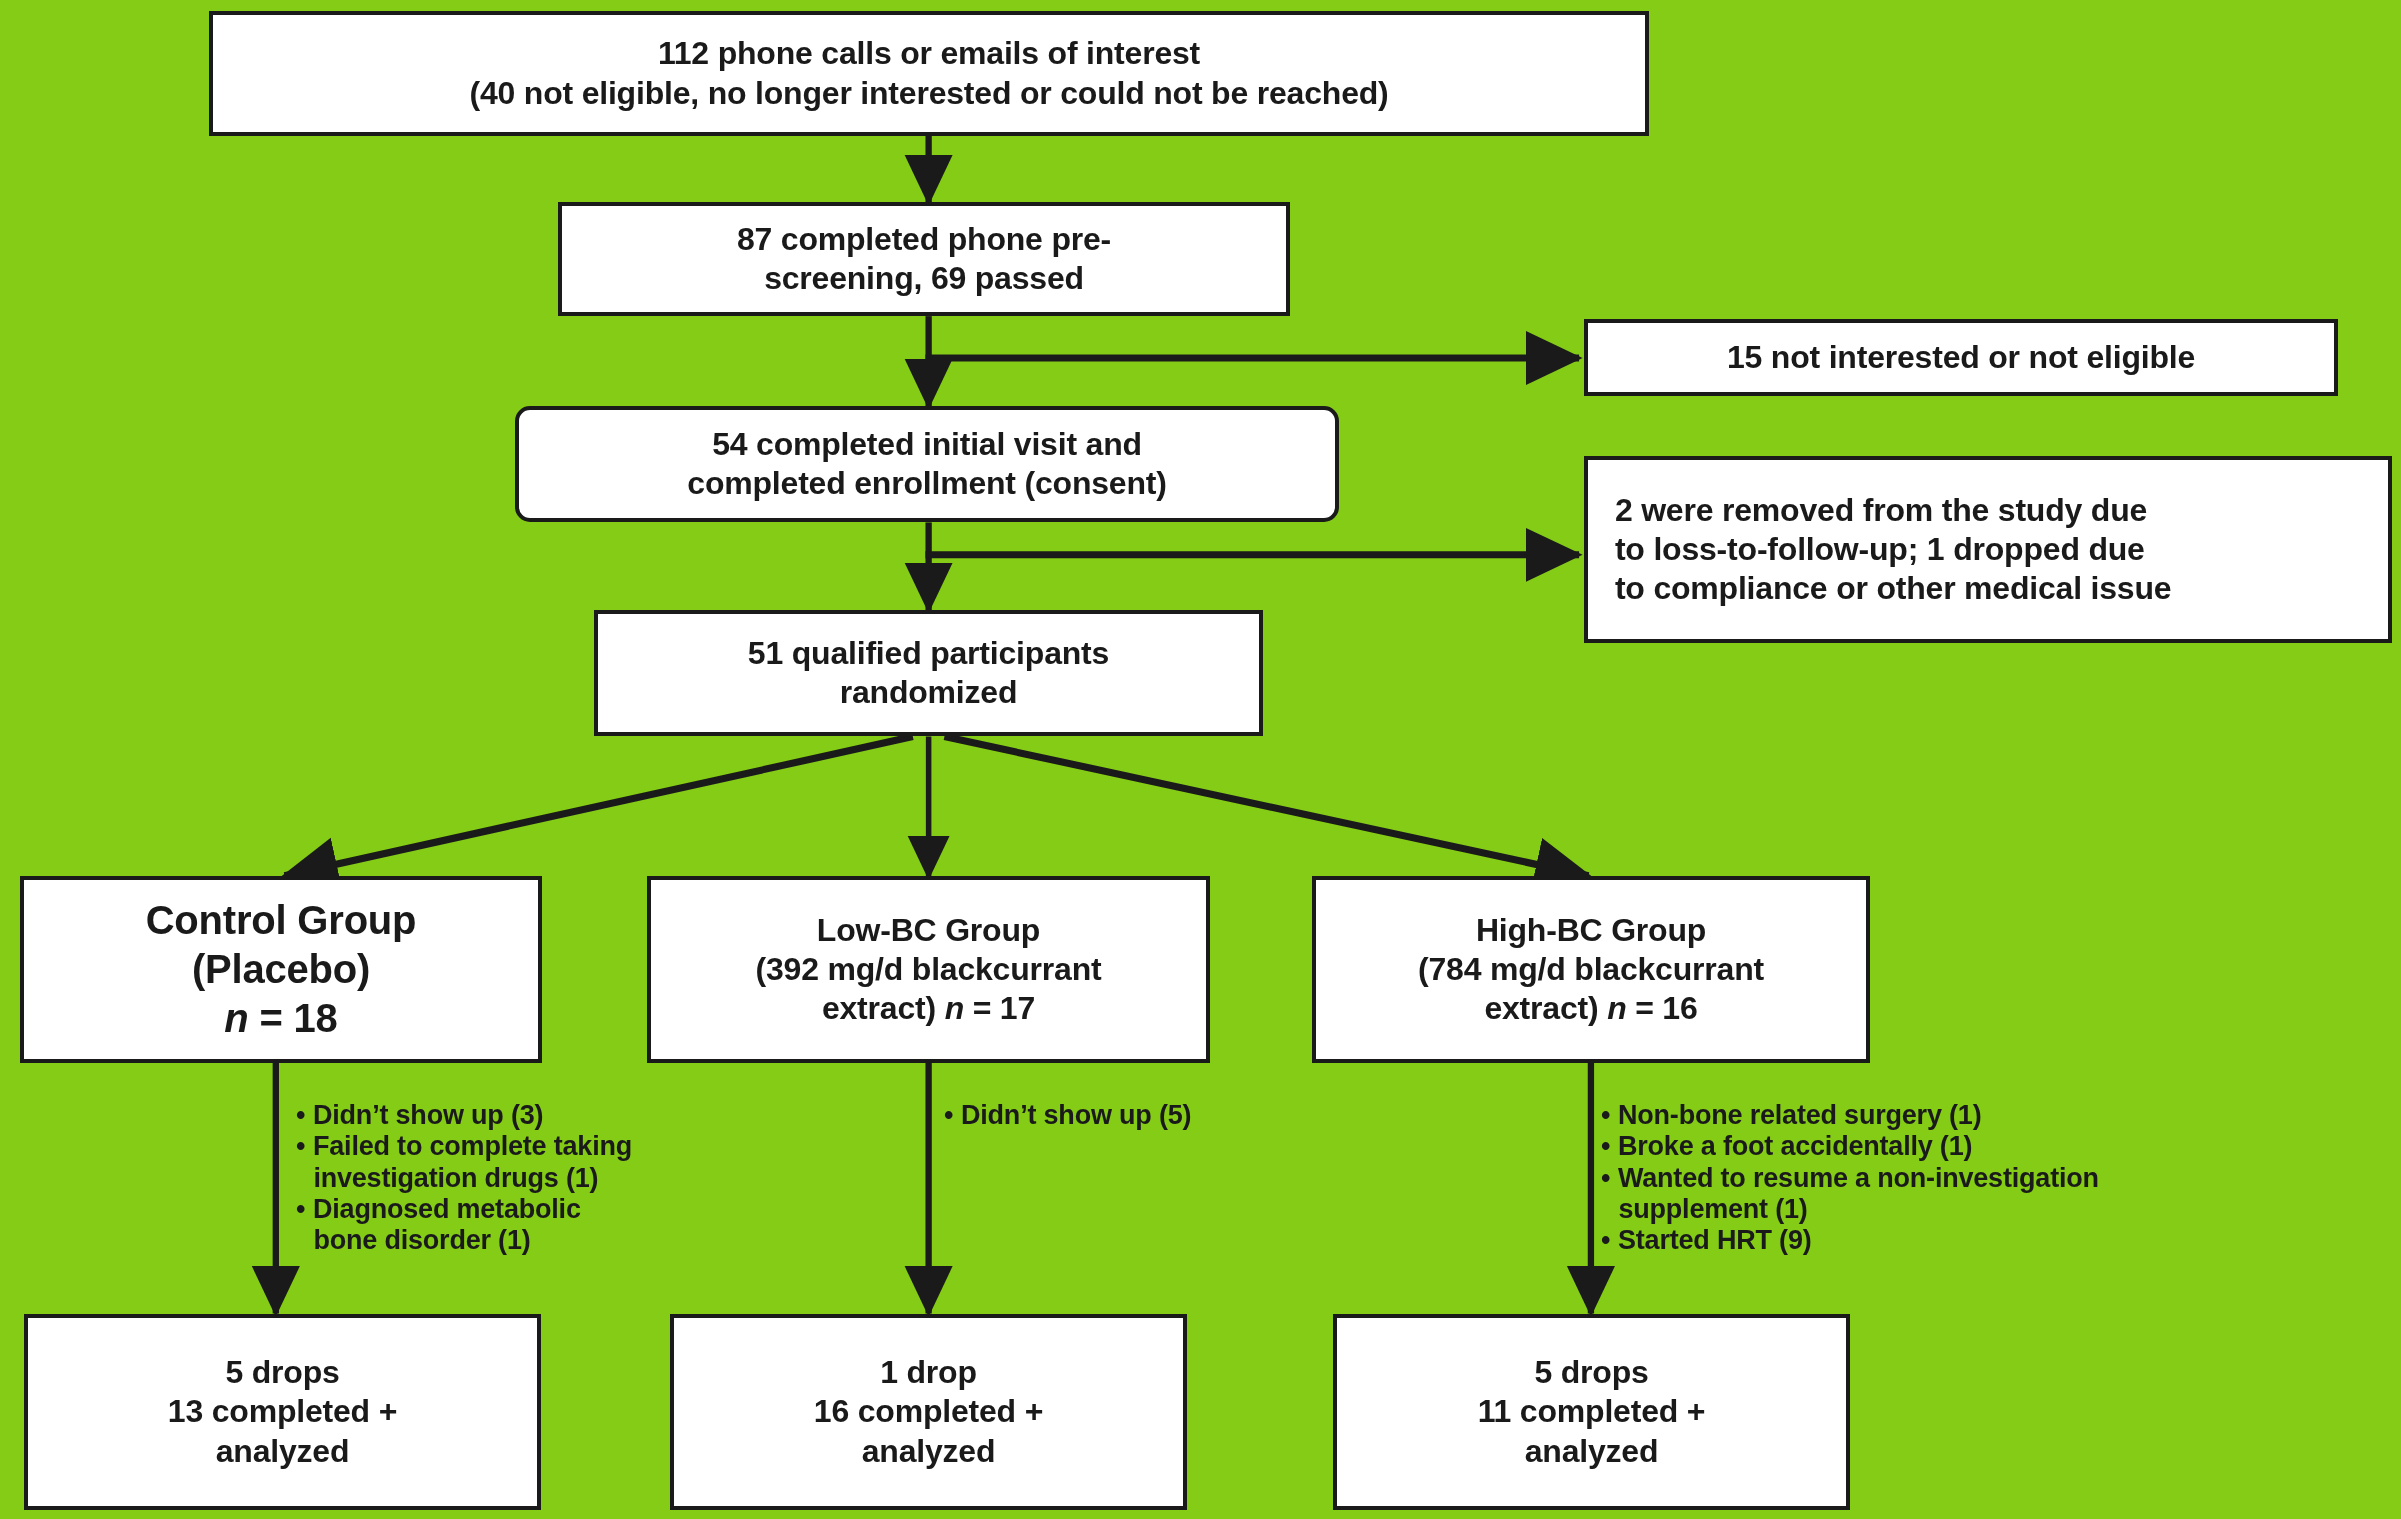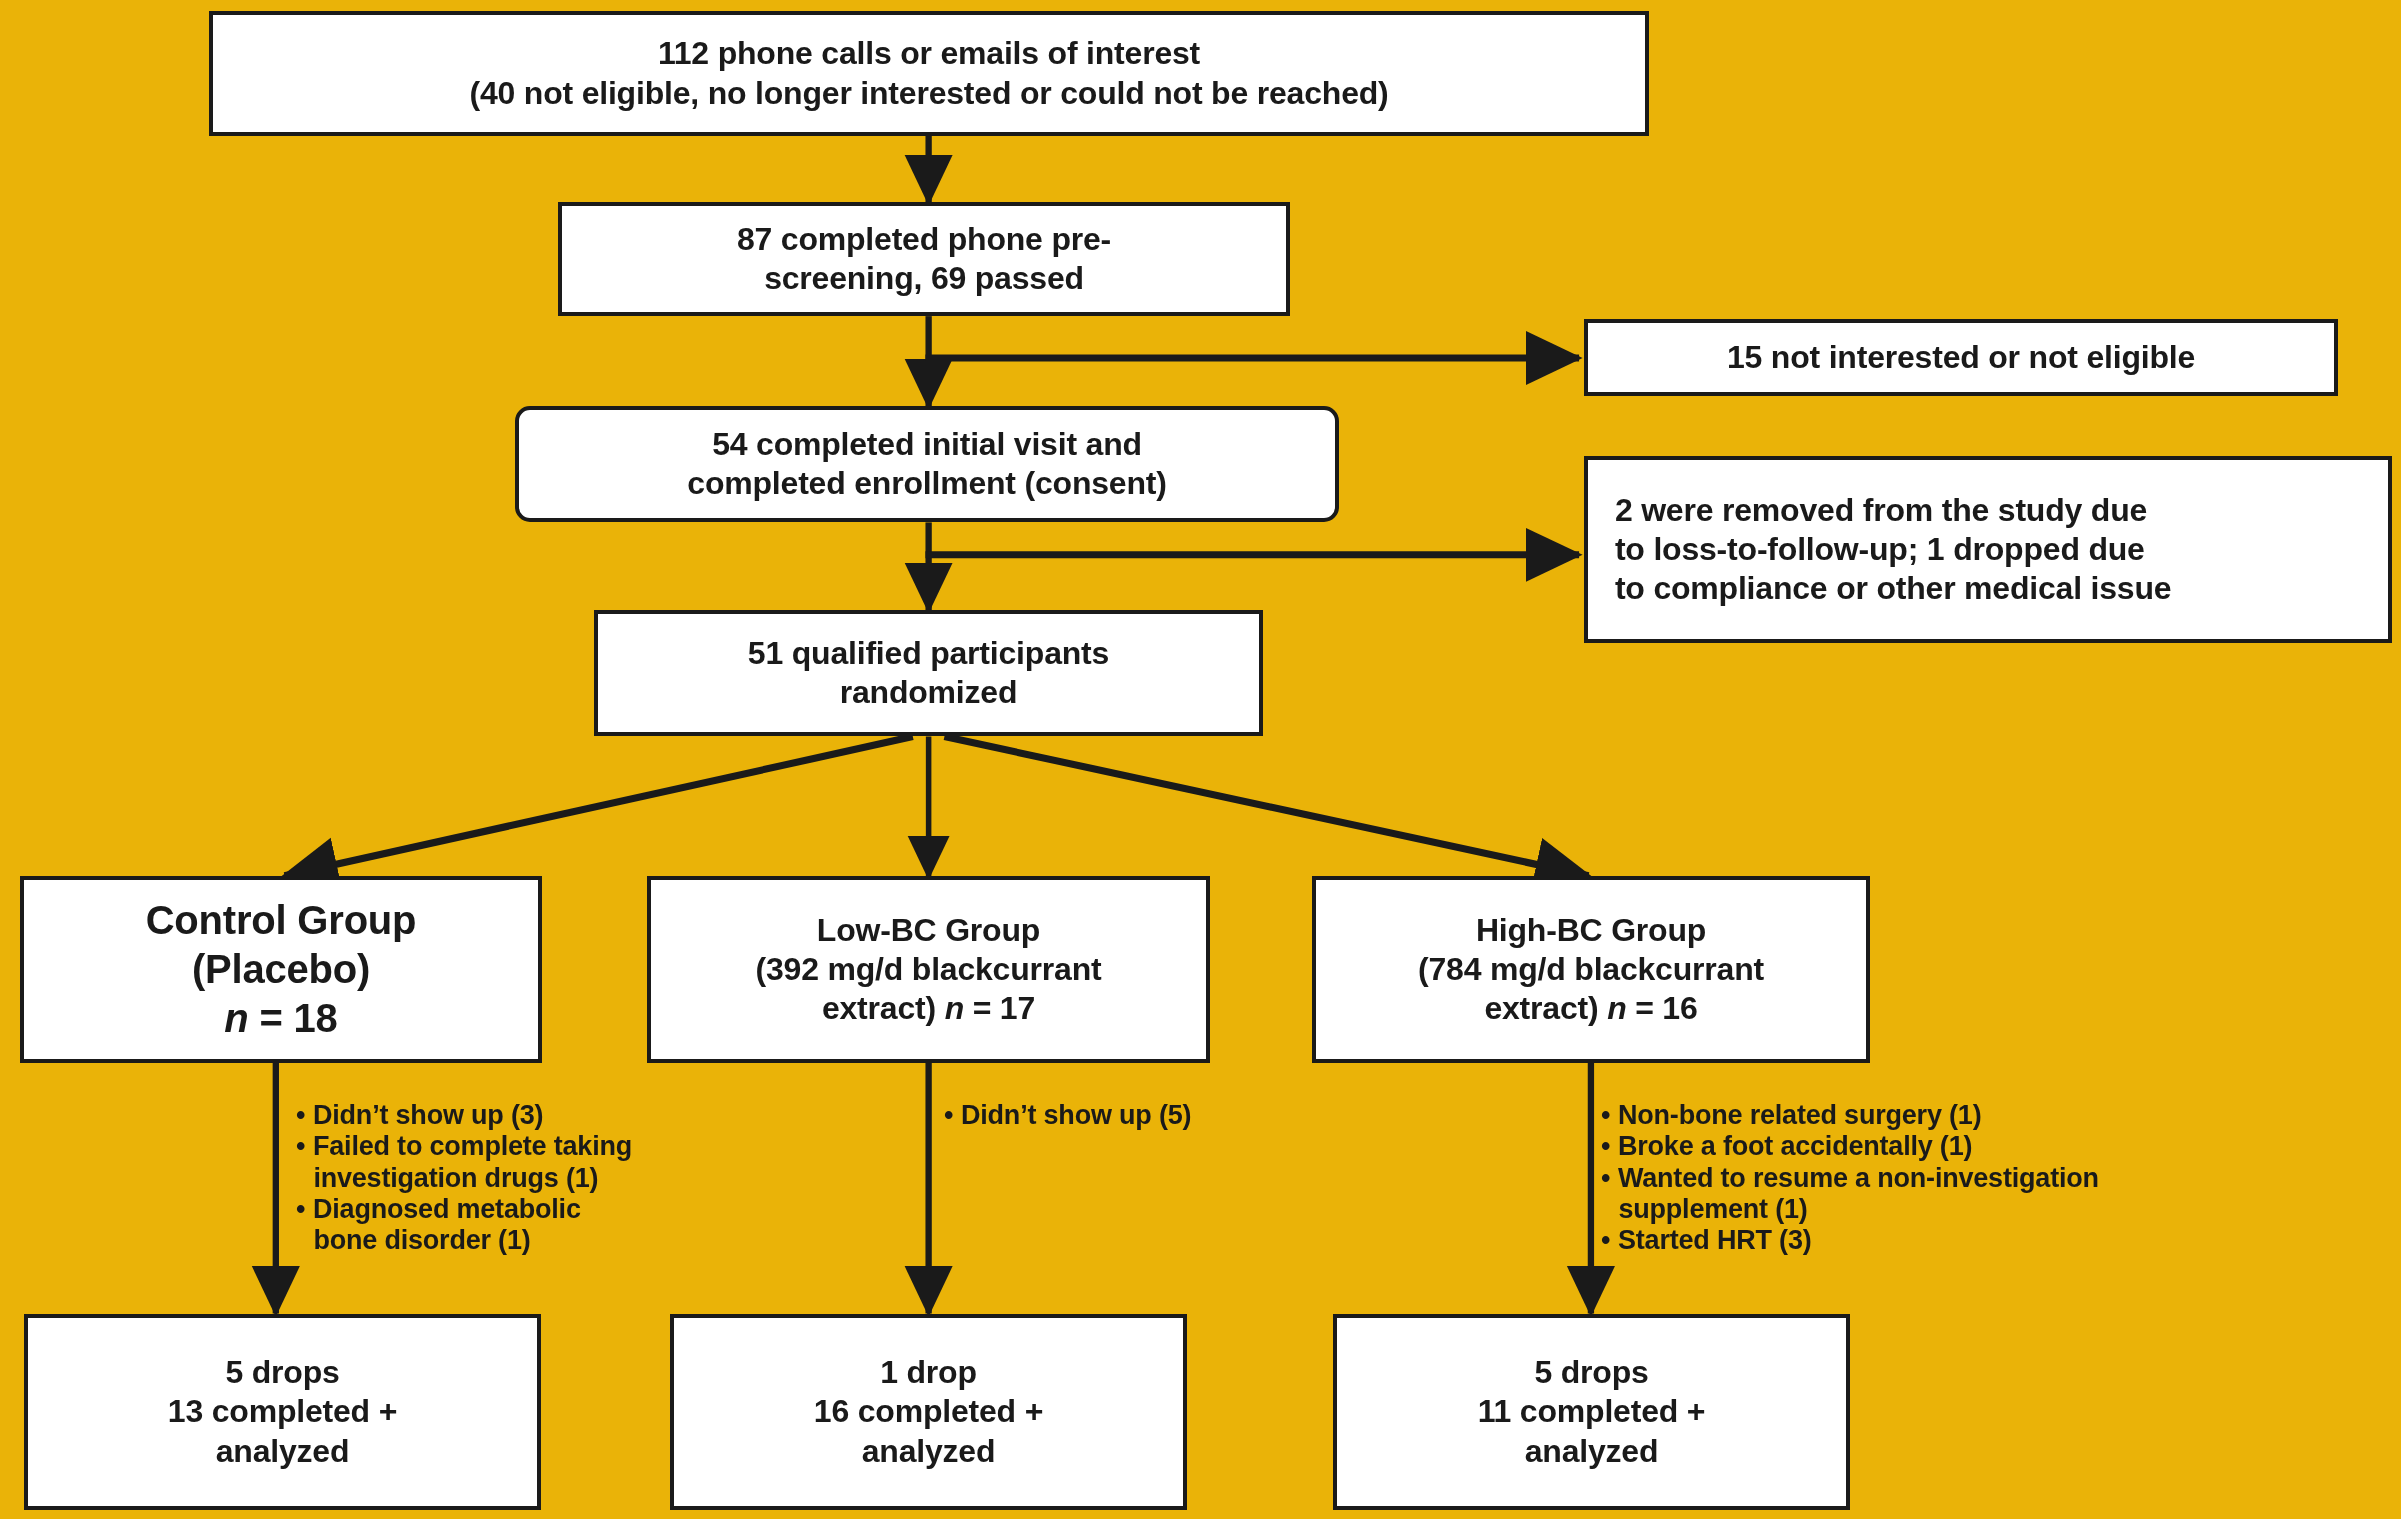--- a/index.html
+++ b/index.html
@@ -7,21 +7,21 @@
     padding: 0;
     background: #ffffff;
   }
   body {
     font-family: "Liberation Sans", sans-serif;
   }
   #canvas {
     position: relative;
     width: 2401px;
     height: 1519px;
-    background: #eab308;
+    background: #84cc16;
     overflow: hidden;
   }
   svg.edges {
     position: absolute;
     left: 0;
     top: 0;
     width: 2401px;
     height: 1519px;
     pointer-events: none;
   }
@@ -176,21 +176,21 @@
 
   <div class="notelist" style="left:944px; top:1100px; width:443px; font-size:27px;">
     <span class="bullet-row"><span class="dot">•&nbsp;</span><span>Didn’t show up (5)</span></span>
   </div>
 
   <div class="notelist" style="left:1601px; top:1100px; width:775px; font-size:27px;">
     <span class="bullet-row"><span class="dot">•&nbsp;</span><span>Non-bone related surgery (1)</span></span>
     <span class="bullet-row"><span class="dot">•&nbsp;</span><span>Broke a foot accidentally (1)</span></span>
     <span class="bullet-row"><span class="dot">•&nbsp;</span><span>Wanted to resume a non-investigation
 supplement (1)</span></span>
-    <span class="bullet-row"><span class="dot">•&nbsp;</span><span>Started HRT (3)</span></span>
+    <span class="bullet-row"><span class="dot">•&nbsp;</span><span>Started HRT (9)</span></span>
   </div>
 
   <div class="node" style="left:24px; top:1314px; width:517px; height:196px; font-size:32px;">
     <div class="inner">
       <span class="line">5 drops</span>
       <span class="line">13 completed +</span>
       <span class="line">analyzed</span>
     </div>
   </div>
 

